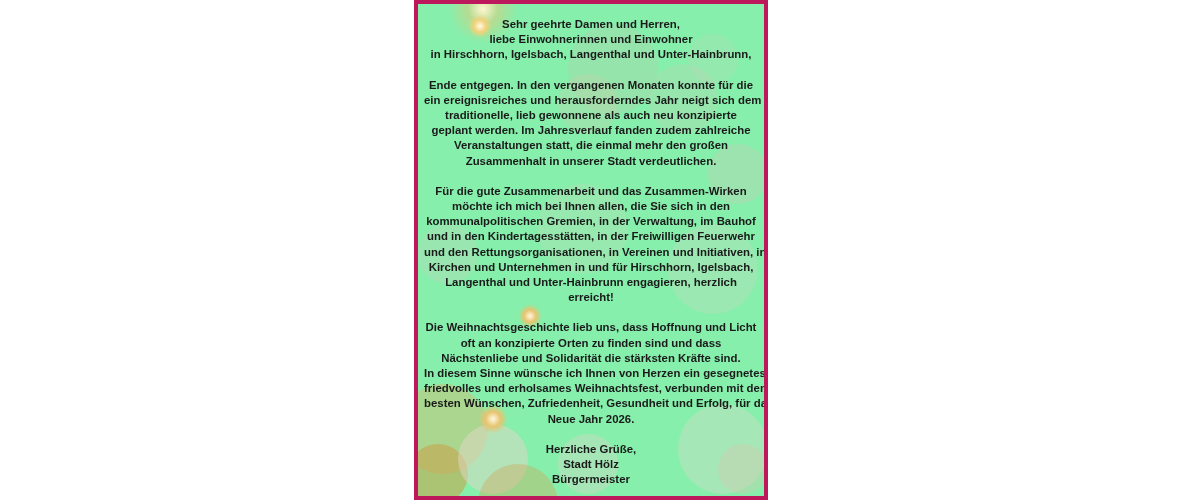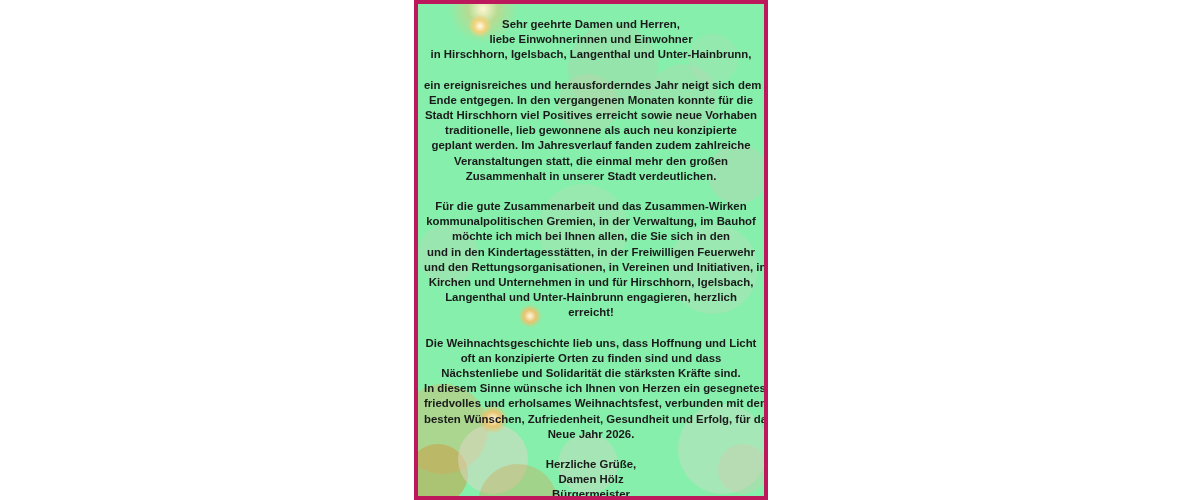--- a/index.html
+++ b/index.html
@@ -45,46 +45,45 @@
     <div class="bubble" style="left:300px;top:440px;width:50px;height:50px;background:rgba(215,200,170,0.35);"></div>
   </div>
 
   <div class="content">
     <div class="para">
       <span class="line">Sehr geehrte Damen und Herren,</span>
       <span class="line">liebe Einwohnerinnen und Einwohner</span>
       <span class="line">in Hirschhorn, Igelsbach, Langenthal und Unter-Hainbrunn,</span>
     </div>
     <div class="para">
+      <span class="line">Ende entgegen. In den vergangenen Monaten konnte für die</span>
       <span class="line">ein ereignisreiches und herausforderndes Jahr neigt sich dem</span>
-      <span class="line">Ende entgegen. In den vergangenen Monaten konnte für die</span>
-      <span class="line">Stadt Hirschhorn viel Positives erreicht sowie neue Vorhaben</span>
       <span class="line">traditionelle, lieb gewonnene als auch neu konzipierte</span>
       <span class="line">geplant werden. Im Jahresverlauf fanden zudem zahlreiche</span>
       <span class="line">Veranstaltungen statt, die einmal mehr den großen</span>
       <span class="line">Zusammenhalt in unserer Stadt verdeutlichen.</span>
     </div>
     <div class="para">
       <span class="line">Für die gute Zusammenarbeit und das Zusammen-Wirken</span>
+      <span class="line">möchte ich mich bei Ihnen allen, die Sie sich in den</span>
       <span class="line">kommunalpolitischen Gremien, in der Verwaltung, im Bauhof</span>
-      <span class="line">möchte ich mich bei Ihnen allen, die Sie sich in den</span>
       <span class="line">und in den Kindertagesstätten, in der Freiwilligen Feuerwehr</span>
       <span class="line">und den Rettungsorganisationen, in Vereinen und Initiativen, in</span>
       <span class="line">Kirchen und Unternehmen in und für Hirschhorn, Igelsbach,</span>
       <span class="line">Langenthal und Unter-Hainbrunn engagieren, herzlich</span>
       <span class="line">erreicht!</span>
     </div>
     <div class="para">
       <span class="line">Die Weihnachtsgeschichte lieb uns, dass Hoffnung und Licht</span>
       <span class="line">oft an konzipierte Orten zu finden sind und dass</span>
       <span class="line">Nächstenliebe und Solidarität die stärksten Kräfte sind.</span>
       <span class="line">In diesem Sinne wünsche ich Ihnen von Herzen ein gesegnetes,</span>
       <span class="line">friedvolles und erholsames Weihnachtsfest, verbunden mit den</span>
       <span class="line">besten Wünschen, Zufriedenheit, Gesundheit und Erfolg, für das</span>
       <span class="line">Neue Jahr 2026.</span>
     </div>
     <div class="para">
       <span class="line">Herzliche Grüße,</span>
-      <span class="line">Damen Hölz</span>
+      <span class="line">Stadt Hölz</span>
       <span class="line">Bürgermeister</span>
     </div>
   </div>
 </div>
 
 </body></html>

